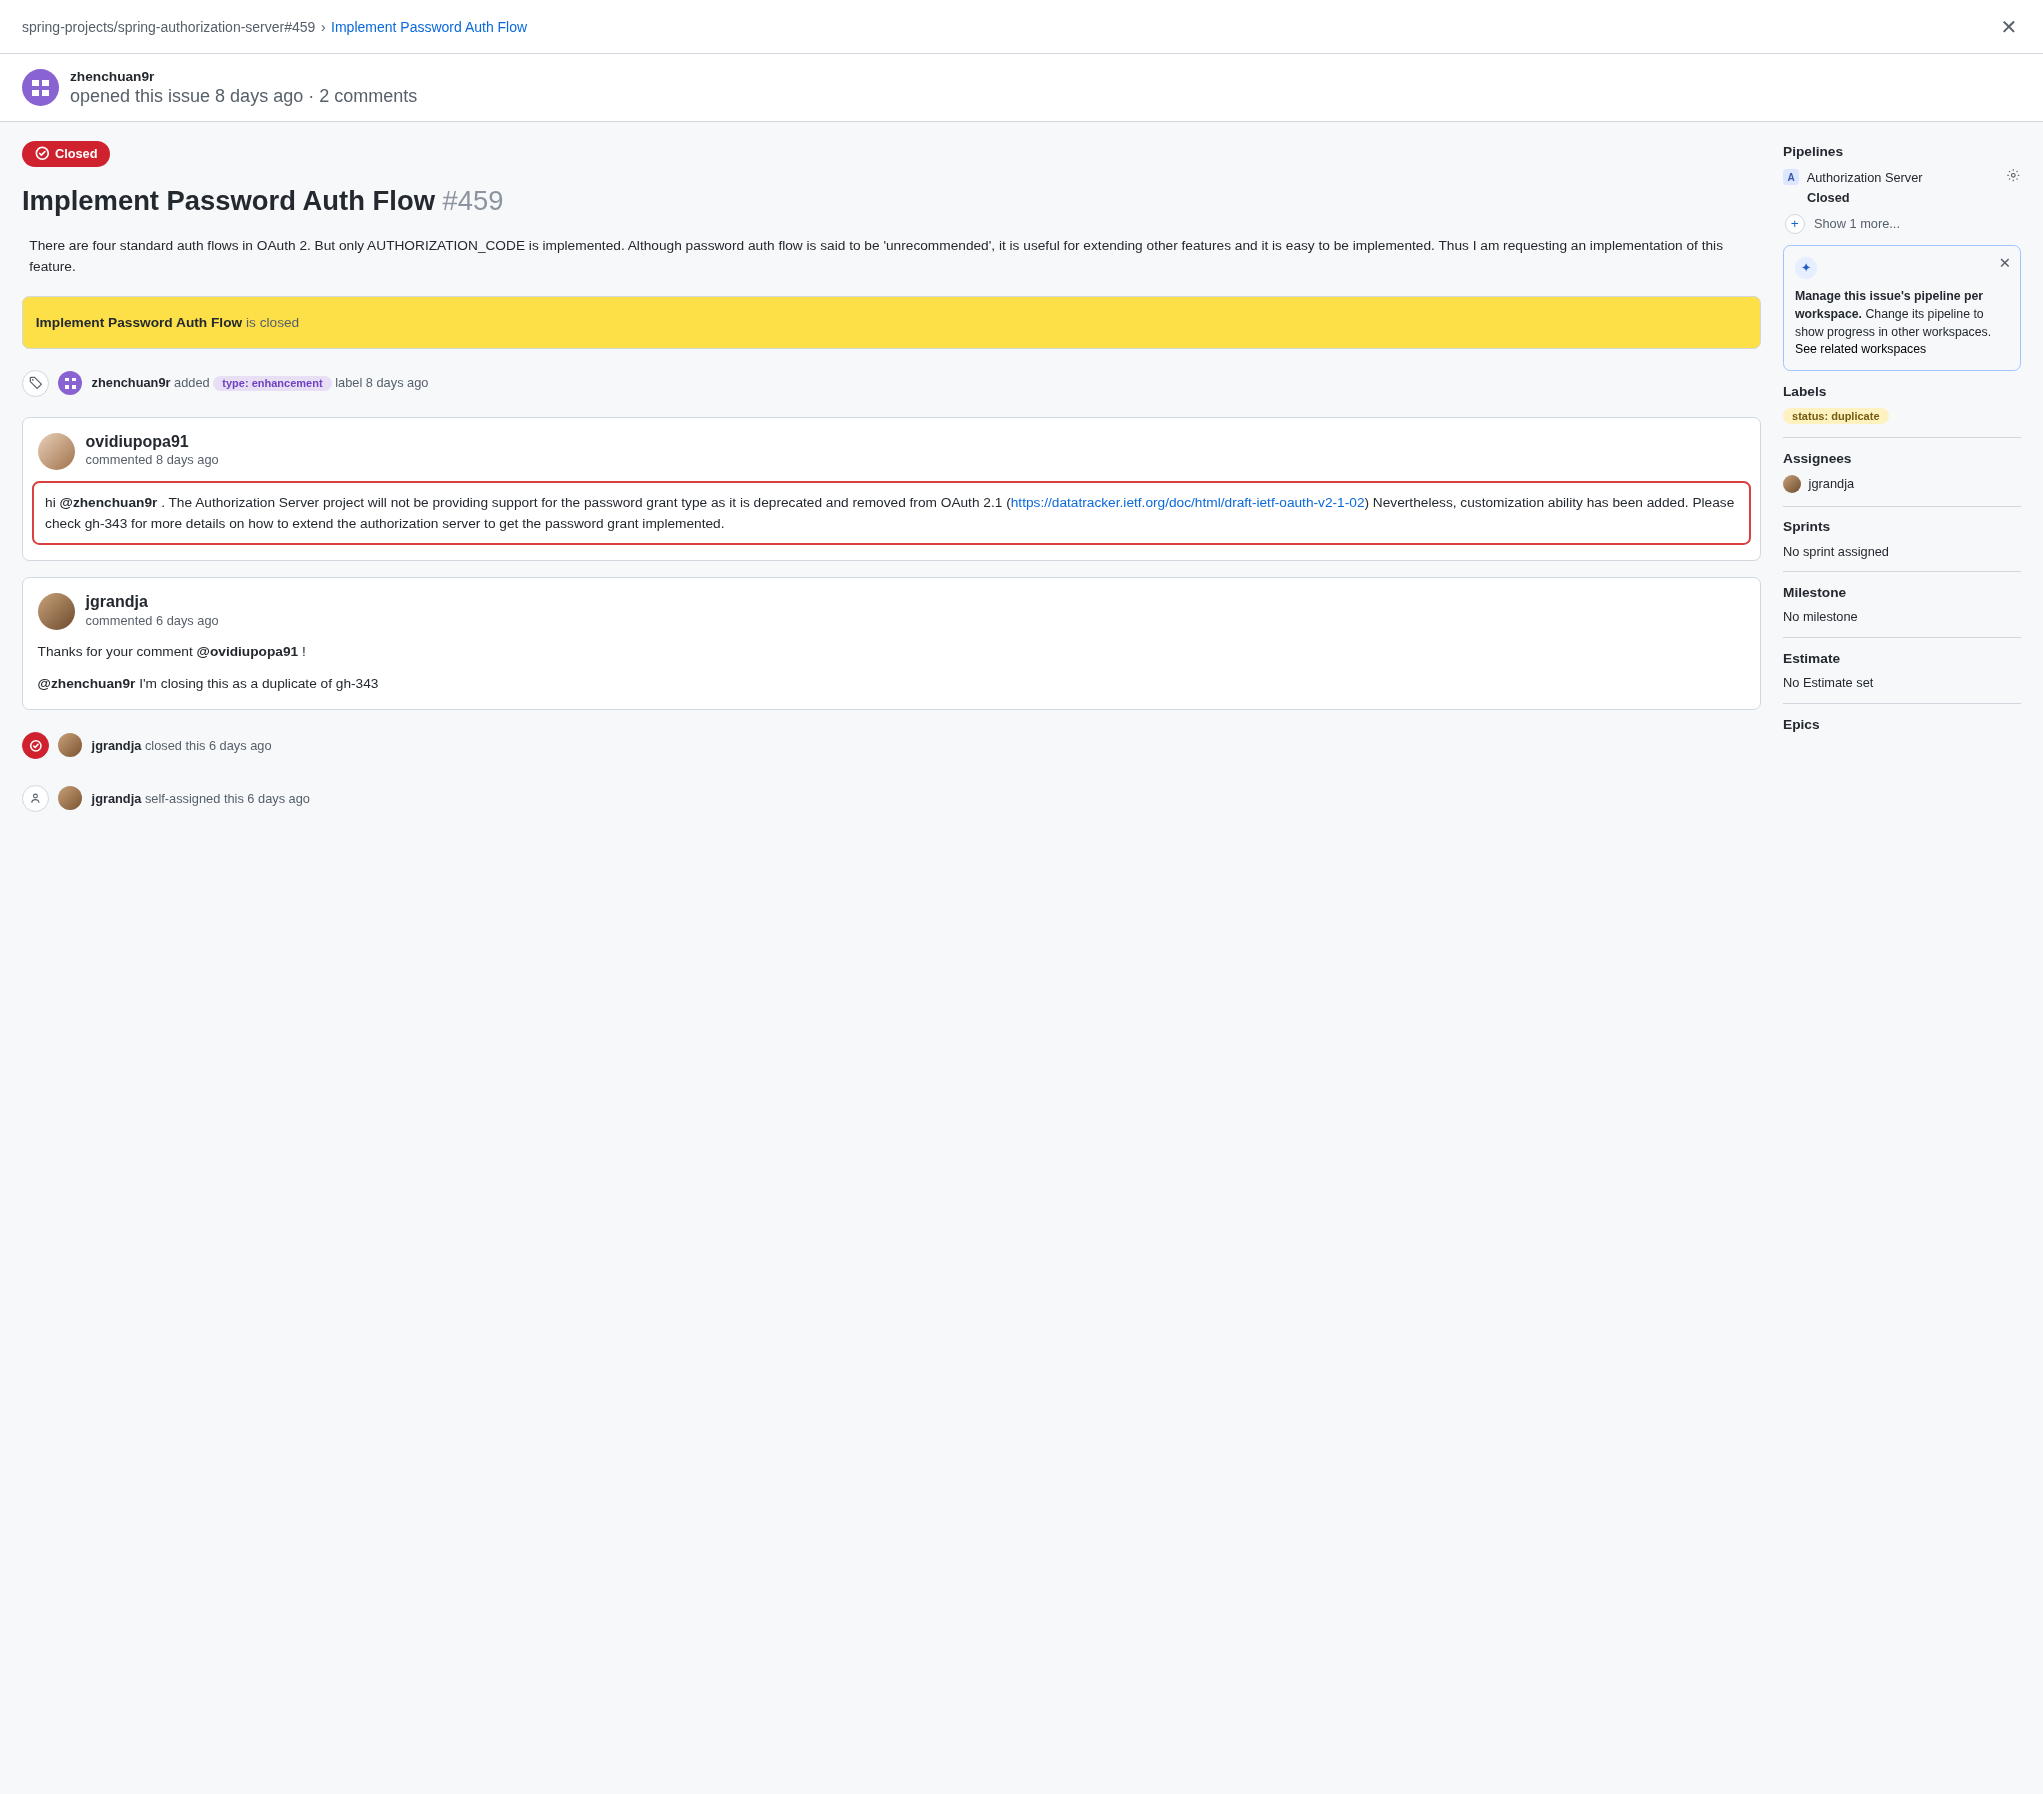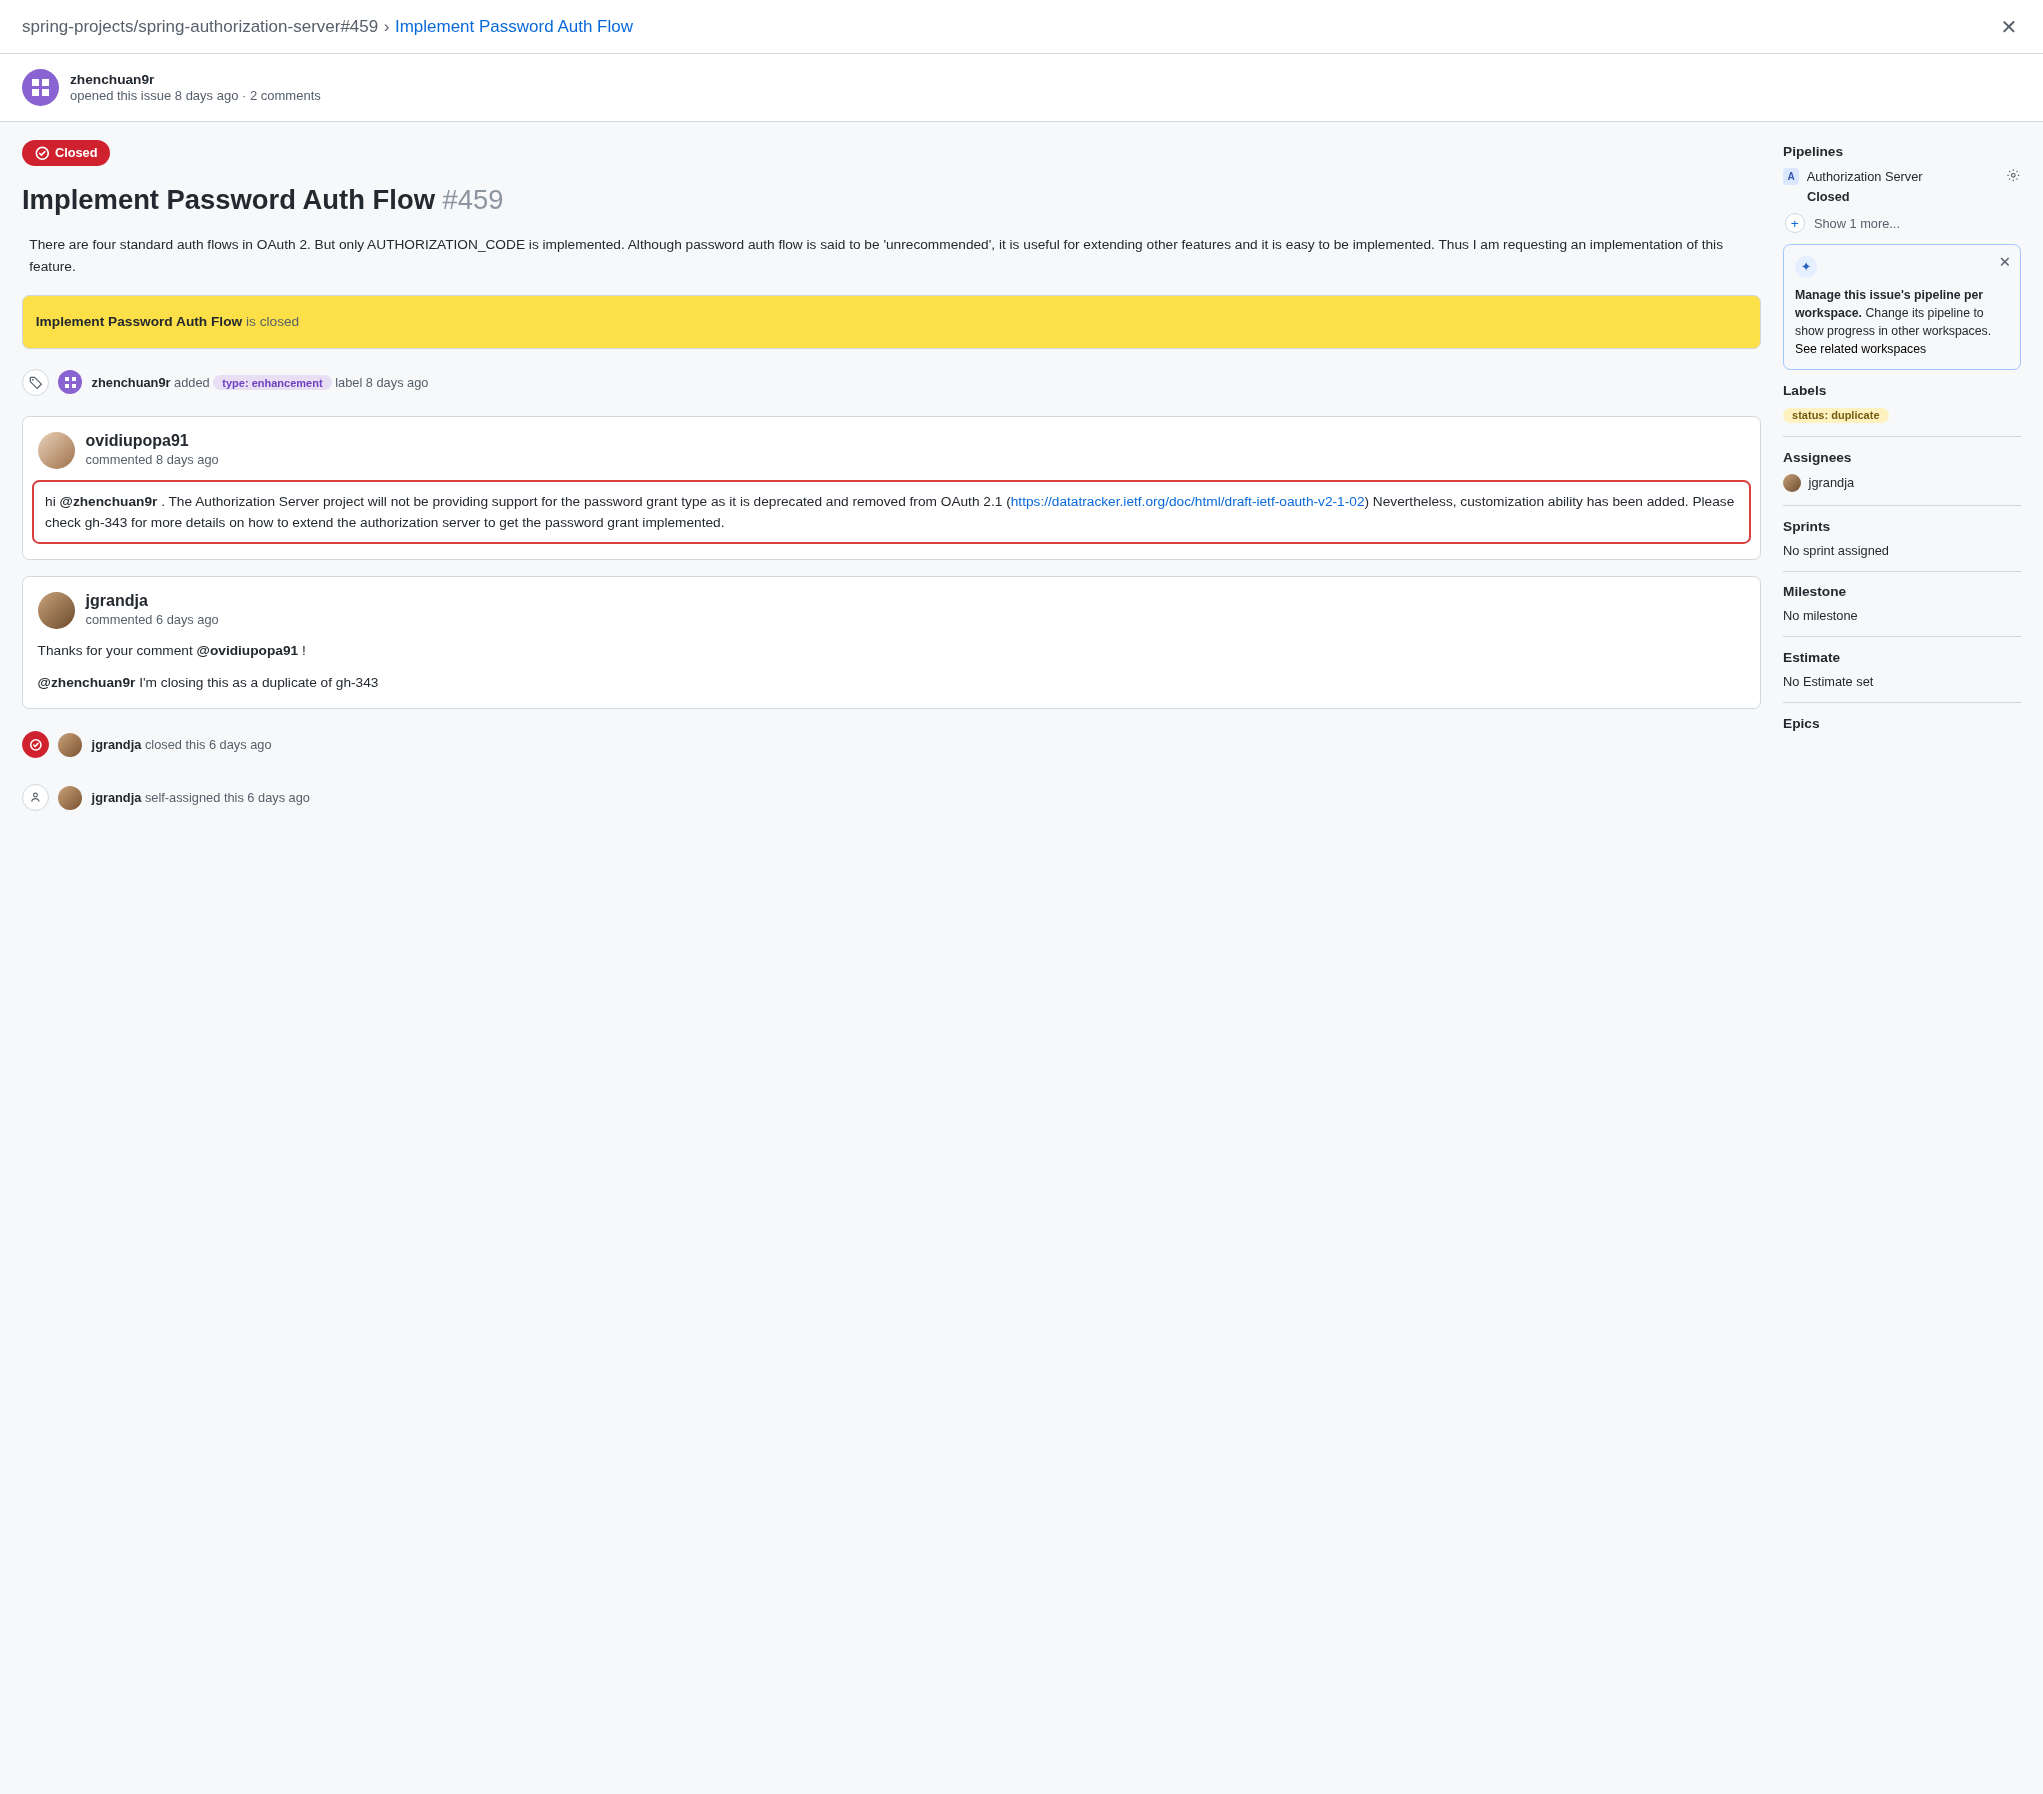--- a/index.html
+++ b/index.html
@@ -14,21 +14,21 @@
     align-items: center;
     justify-content: space-between;
     padding: 11px 22px;
     background: #fff;
     border-bottom: 0.9px solid #d0d7de;
   }
   .breadcrumb {
     display: flex;
     align-items: center;
     gap: 5.5px;
-    font-size: 17px;
+    font-size: 14px;
     color: #57606a;
   }
   .breadcrumb .chev { color: #57606a; }
   .breadcrumb .active { color: #0969da; font-weight: 500; }
   .close-x {
     font-size: 20px;
     color: #57606a;
     cursor: pointer;
     padding: 3.7px;
   }
@@ -45,21 +45,21 @@
     background: #8a63d2;
     display:flex; align-items:center; justify-content:center;
   }
   .avatar-sq .inner { width:16.4px; height:16.4px; background:#fff; position:relative; }
   .avatar-sq .inner::before, .avatar-sq .inner::after {
     content:''; position:absolute; background:#8a63d2;
   }
   .avatar-sq .inner::before { left:6.4px; top:0; width:3.7px; height:16.4px; }
   .avatar-sq .inner::after { top:6.4px; left:0; height:3.7px; width:16.4px; }
   .opener-meta .name { font-weight: 600; font-size: 13.7px; }
-  .opener-meta .sub { color: #57606a; font-size: 13px; margin-top:1.8px; }
+  .opener-meta .sub { color: #57606a; font-size: 18px; margin-top:1.8px; }
   .opener-meta .sub .dot::before { content:' · '; }
   .content-wrap {
     display: flex;
     gap: 22px;
     padding: 18.3px 22px;
     align-items: flex-start;
   }
   .main-col { flex: 1; min-width: 0; }
   .side-col { width: 238px; flex-shrink: 0; }
   .status-badge {

